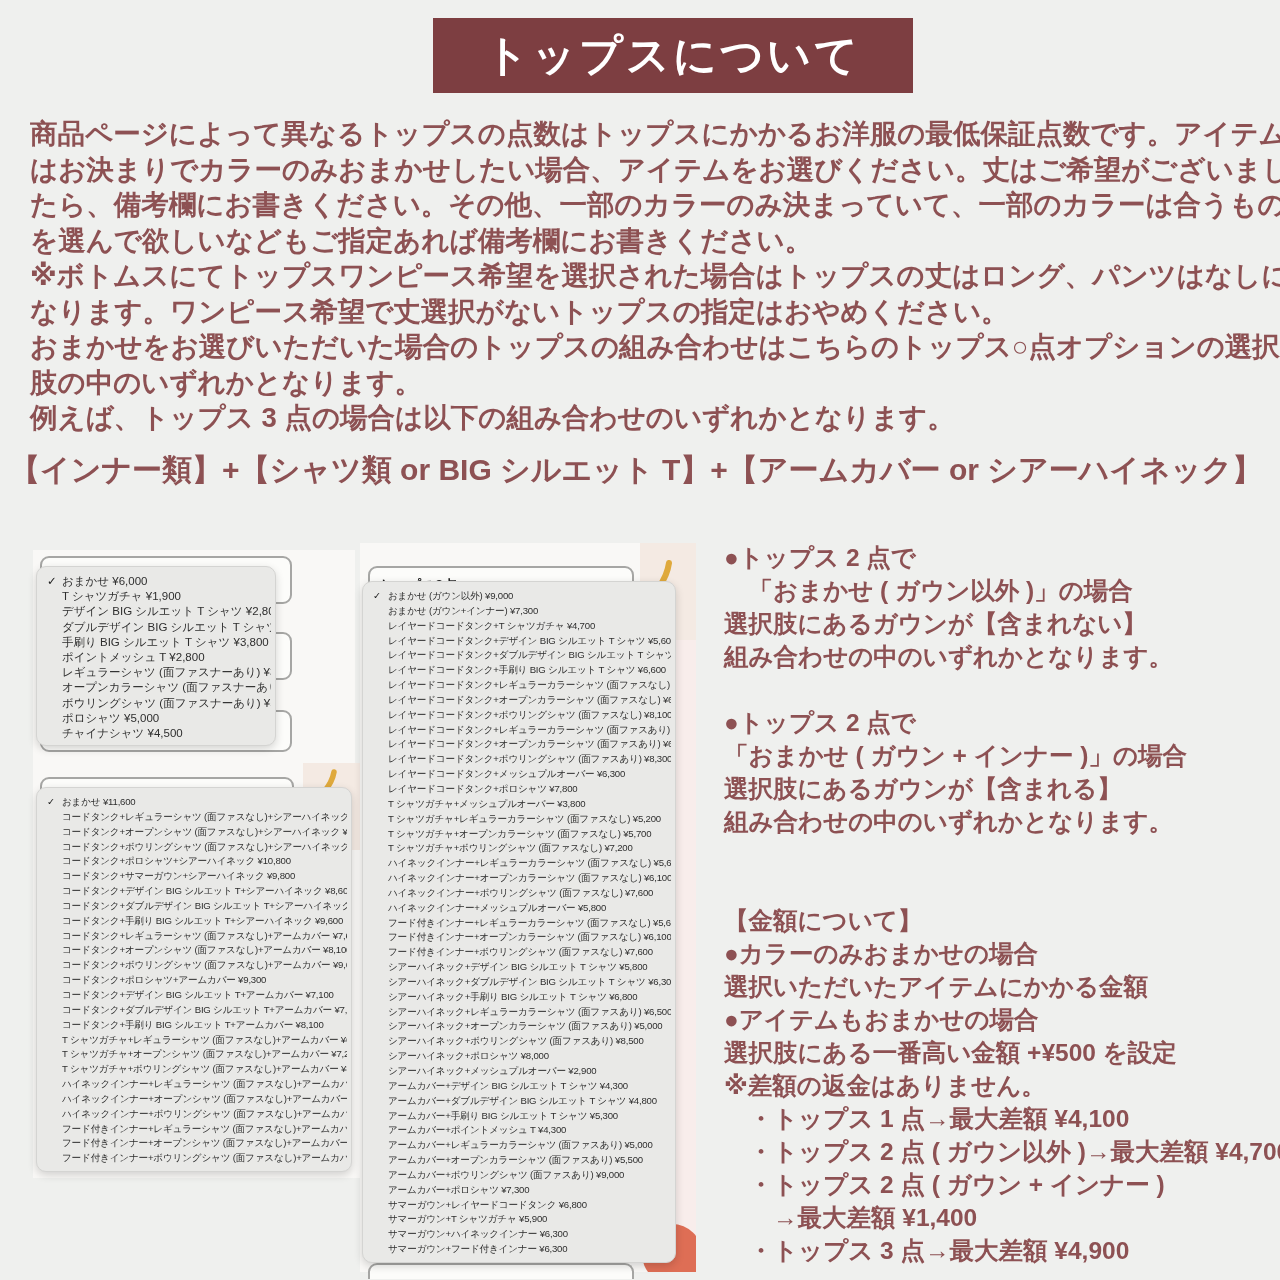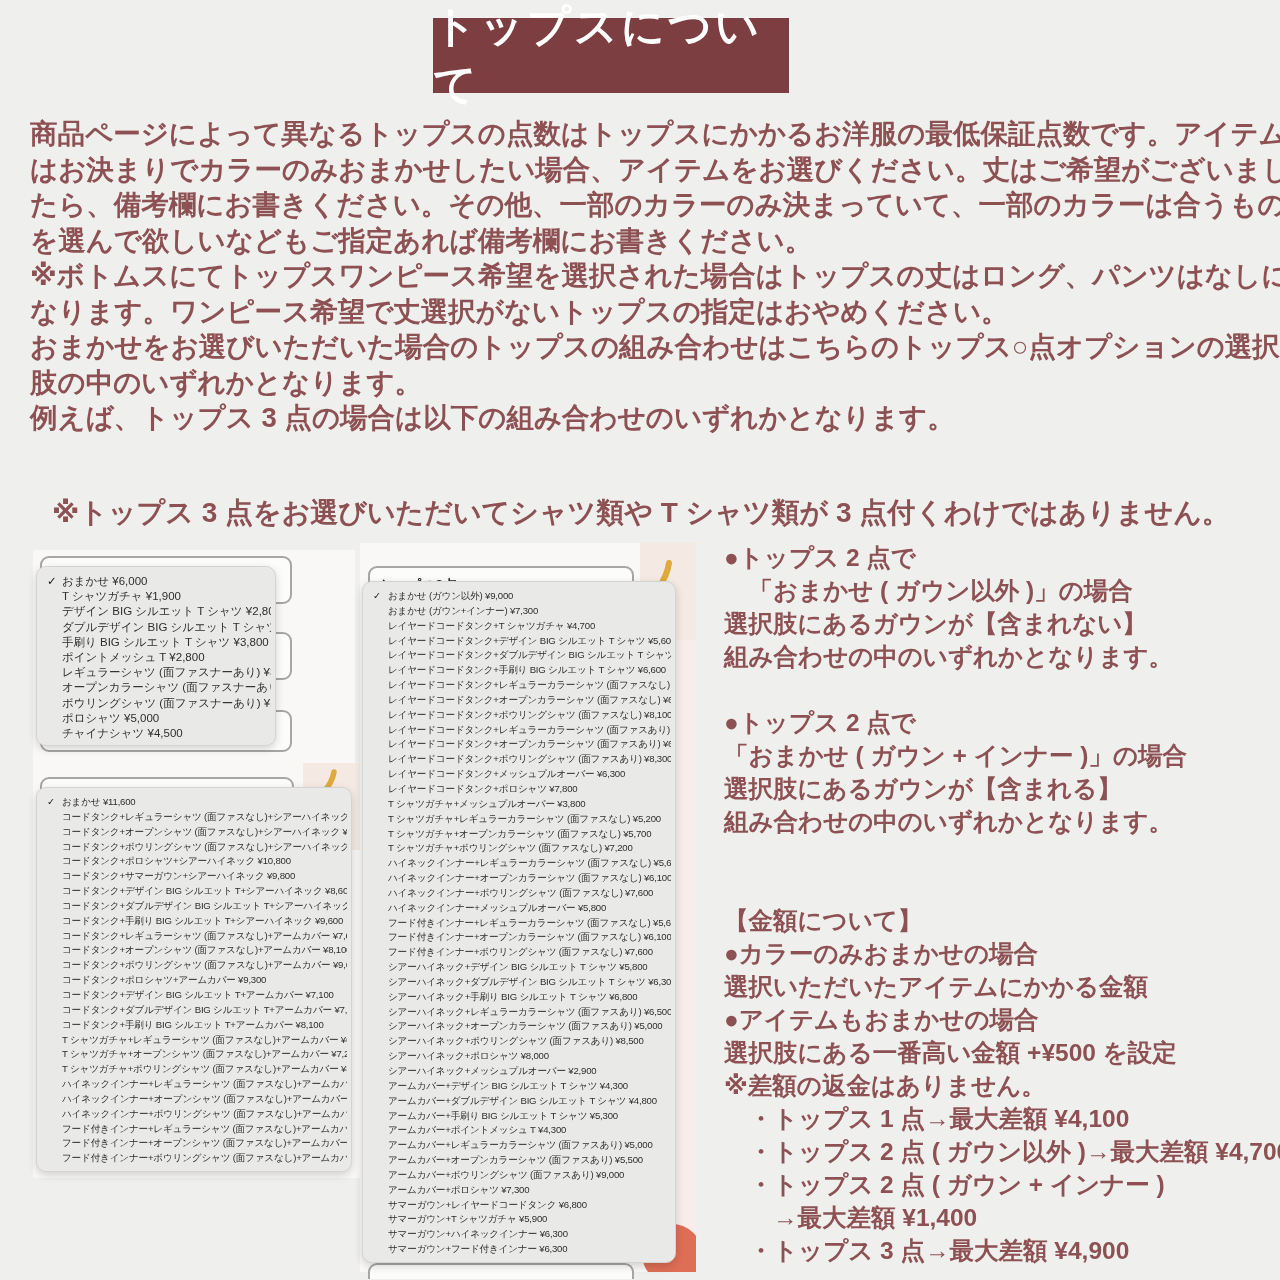--- a/index.html
+++ b/index.html
@@ -1,18 +1,18 @@
 <!DOCTYPE html>
 <html><head>
 <meta charset="utf-8">
 <style>
   html,body{margin:0;padding:0;}
   .page{position:relative;width:1280px;height:1280px;background:#eff0ee;overflow:hidden;
         font-family:"Liberation Sans","DejaVu Sans",sans-serif;}
-  .banner{position:absolute;left:433px;top:18px;width:356px;height:75px;background:#7d3e41;
+  .banner{position:absolute;left:433px;top:18px;width:480px;height:75px;background:#7d3e41;
           display:flex;align-items:center;justify-content:center;z-index:2;}
   .banner span{color:#ffffff;font-size:43px;font-weight:bold;letter-spacing:3px;}
   .intro{position:absolute;left:30px;top:116px;color:#8d5153;font-weight:bold;
          font-size:27.5px;line-height:35.5px;white-space:pre;z-index:2;}
   .combo{position:absolute;left:10px;top:450px;color:#8d5153;font-weight:bold;
          font-size:30px;white-space:pre;z-index:2;}
   .combo-note{position:absolute;left:52px;top:494px;color:#8d5153;font-weight:bold;
          font-size:28px;white-space:pre;z-index:2;}
   .card{position:absolute;background:#f9f8f6;z-index:1;}
   .card1{left:33px;top:550px;width:322px;height:213px;}
@@ -40,21 +40,21 @@
 <body>
 
 <div class="page">
 
   <div class="banner">
     <span>トップスについて</span>
   </div>
 
   <div class="intro"><div class="intro-line">商品ページによって異なるトップスの点数はトップスにかかるお洋服の最低保証点数です。アイテム</div><div class="intro-line">はお決まりでカラーのみおまかせしたい場合、アイテムをお選びください。丈はご希望がございまし</div><div class="intro-line">たら、備考欄にお書きください。その他、一部のカラーのみ決まっていて、一部のカラーは合うもの</div><div class="intro-line">を選んで欲しいなどもご指定あれば備考欄にお書きください。</div><div class="intro-line">※ボトムスにてトップスワンピース希望を選択された場合はトップスの丈はロング、パンツはなしに</div><div class="intro-line">なります。ワンピース希望で丈選択がないトップスの指定はおやめください。</div><div class="intro-line">おまかせをお選びいただいた場合のトップスの組み合わせはこちらのトップス○点オプションの選択</div><div class="intro-line">肢の中のいずれかとなります。</div><div class="intro-line">例えば、トップス 3 点の場合は以下の組み合わせのいずれかとなります。</div></div>
 
-  <div class="combo-note">※トップス 3 点をお選びいただいてシャツ類や T シャツ類が 3 点付くわけではありません。</div>
+  <div class="combo">【インナー類】+【シャツ類 or BIG シルエット T】+【アームカバー or シアーハイネック】</div>
 
   <div class="card card1"></div>
   <div class="sel" style="left:40px;top:556px;width:248px;height:44px;"></div>
   <div class="sel" style="left:40px;top:632px;width:248px;height:44px;"></div>
   <div class="sel" style="left:40px;top:710px;width:248px;height:38px;"></div>
   <div class="label" style="left:57px;top:554px;">トップス1点</div>
   <div class="panel" style="left:36px;top:566px;width:240px;height:180px;">
       <div class="opt opt-lg">
         <span class="check">✓</span>
         <span>おまかせ ¥6,000</span>

